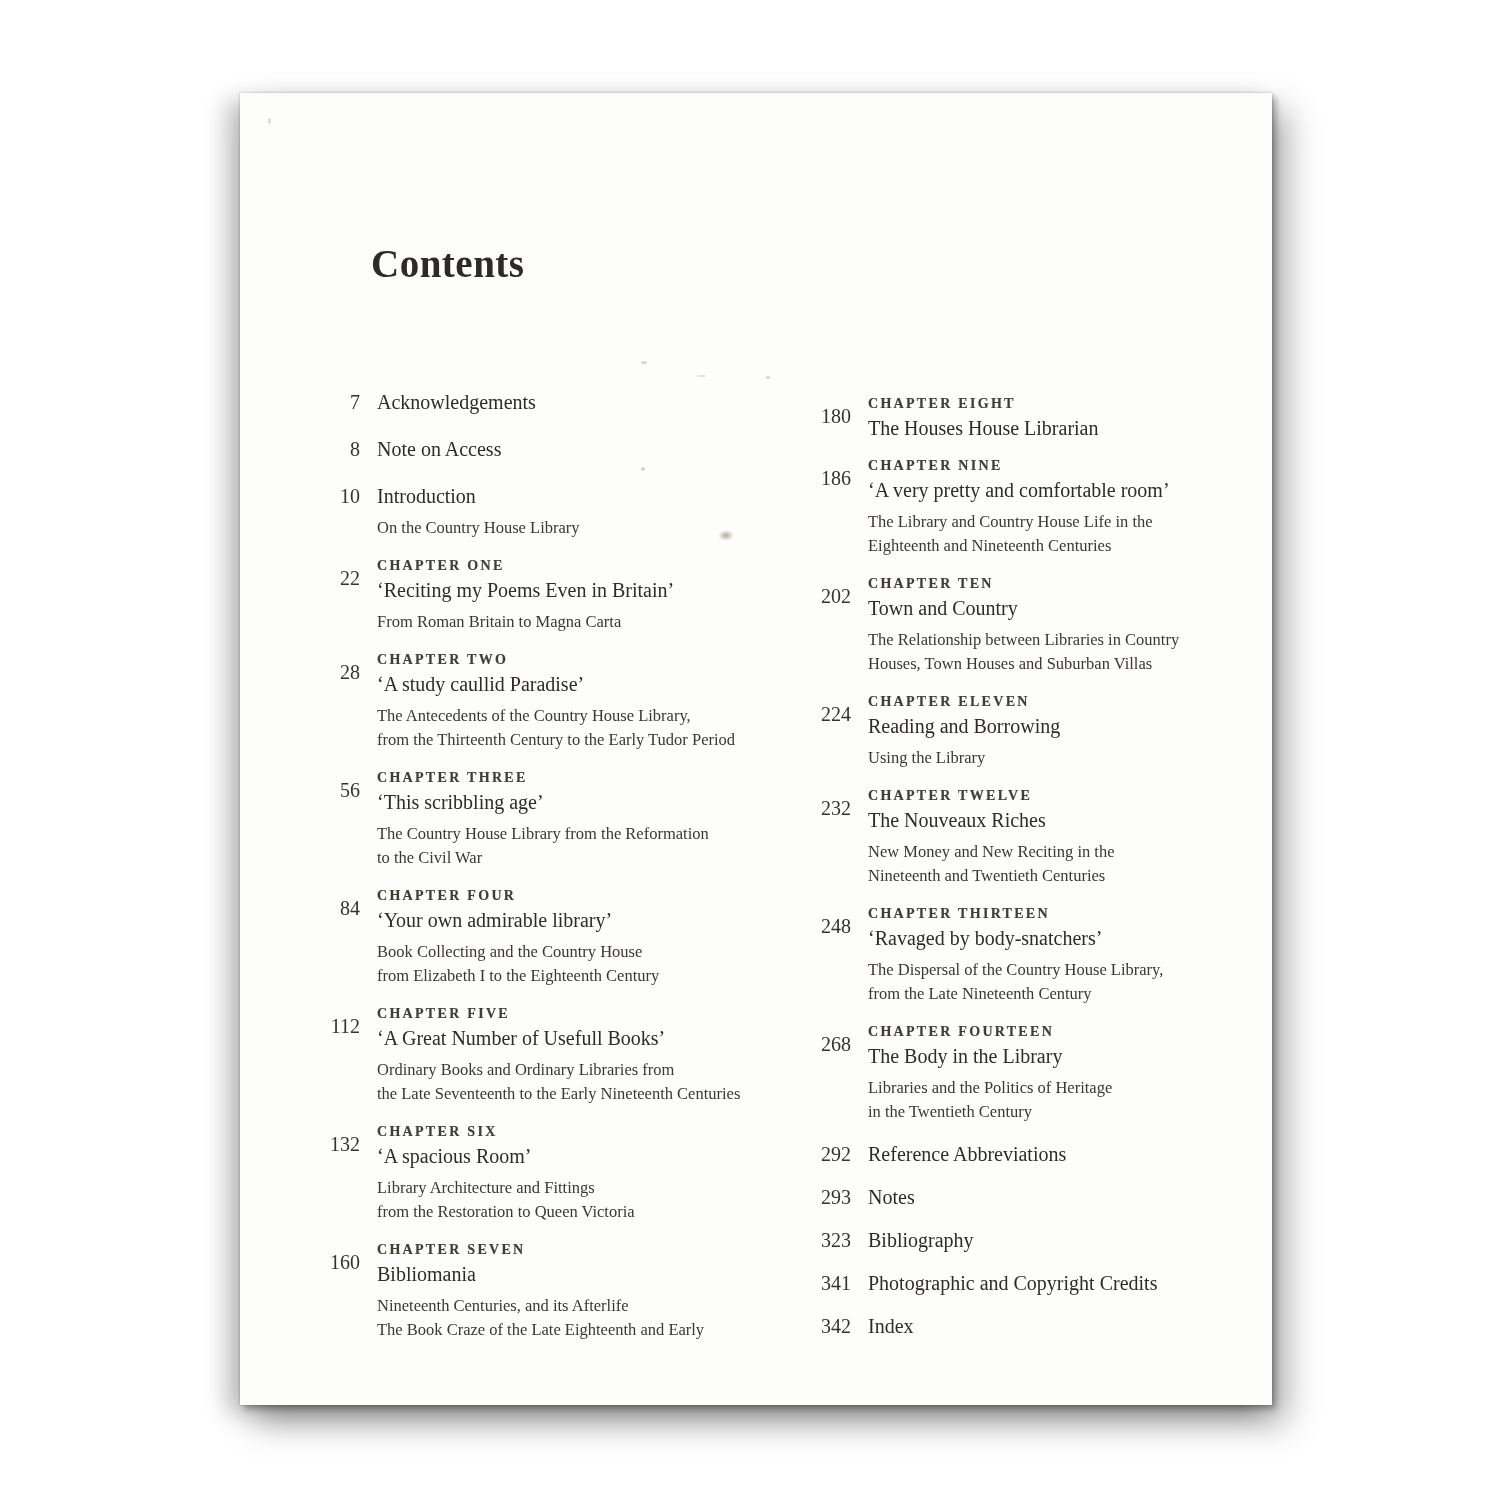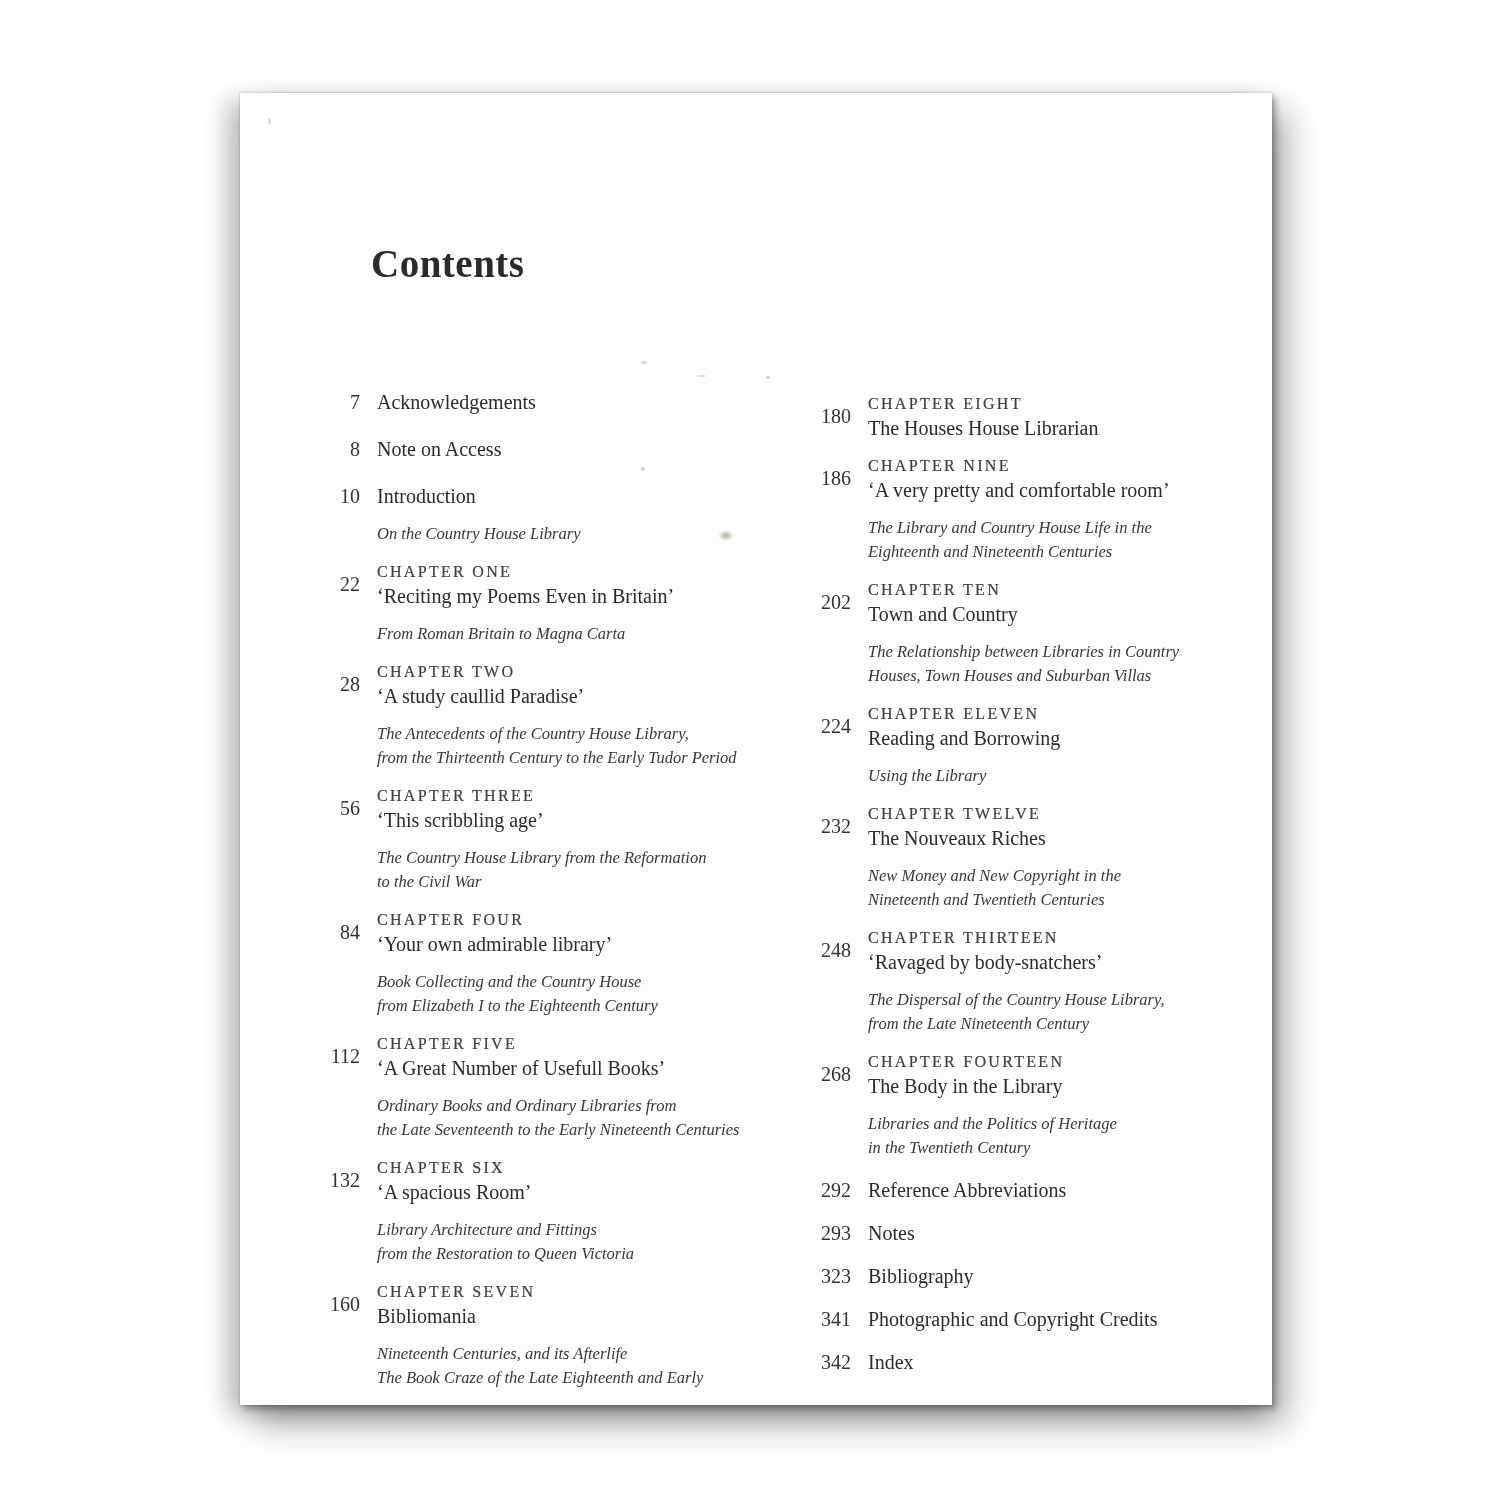--- a/index.html
+++ b/index.html
@@ -58,34 +58,34 @@
     margin-right: 17px;
     font-size: 20px;
     line-height: 24px;
     color: #36332d;
   }
   .entry.has-chapter .num { margin-top: 8px; }
 
   .body { flex: 1 1 auto; }
 
   .chapter-label {
-    font-size: 16px;
+    font-size: 14px;
     line-height: 15px;
     margin-bottom: 5px;
     letter-spacing: 2.3px;
     color: #413d37;
-    font-weight: normal;
+    font-weight: bold;
     -webkit-text-stroke: 0.2px #413d37;
   }
   .title {
     font-size: 20px;
     line-height: 24px;
     color: #2f2c27;
   }
-  .subtitle { margin-top: 14px; font-style: italic; }
+  .subtitle { margin-top: 8px; }
   .sub-line {
     font-size: 16.5px;
     line-height: 24px;
     color: #3b3731;
   }
 
   
   .speck {
     position: absolute;
     border-radius: 50%;
@@ -264,21 +264,21 @@
           </div>
     </div>
   </div>
 
   <div class="entry has-chapter">
     <div class="num">232</div>
     <div class="body">
       <div class="chapter-label">CHAPTER TWELVE</div>
       <div class="title">The Nouveaux Riches</div>
       <div class="subtitle">
-            <div class="sub-line">New Money and New Copyright in the</div>
+            <div class="sub-line">New Money and New Reciting in the</div>
             <div class="sub-line">Nineteenth and Twentieth Centuries</div>
           </div>
     </div>
   </div>
 
   <div class="entry has-chapter">
     <div class="num">248</div>
     <div class="body">
       <div class="chapter-label">CHAPTER THIRTEEN</div>
       <div class="title">‘Ravaged by body-snatchers’</div>

